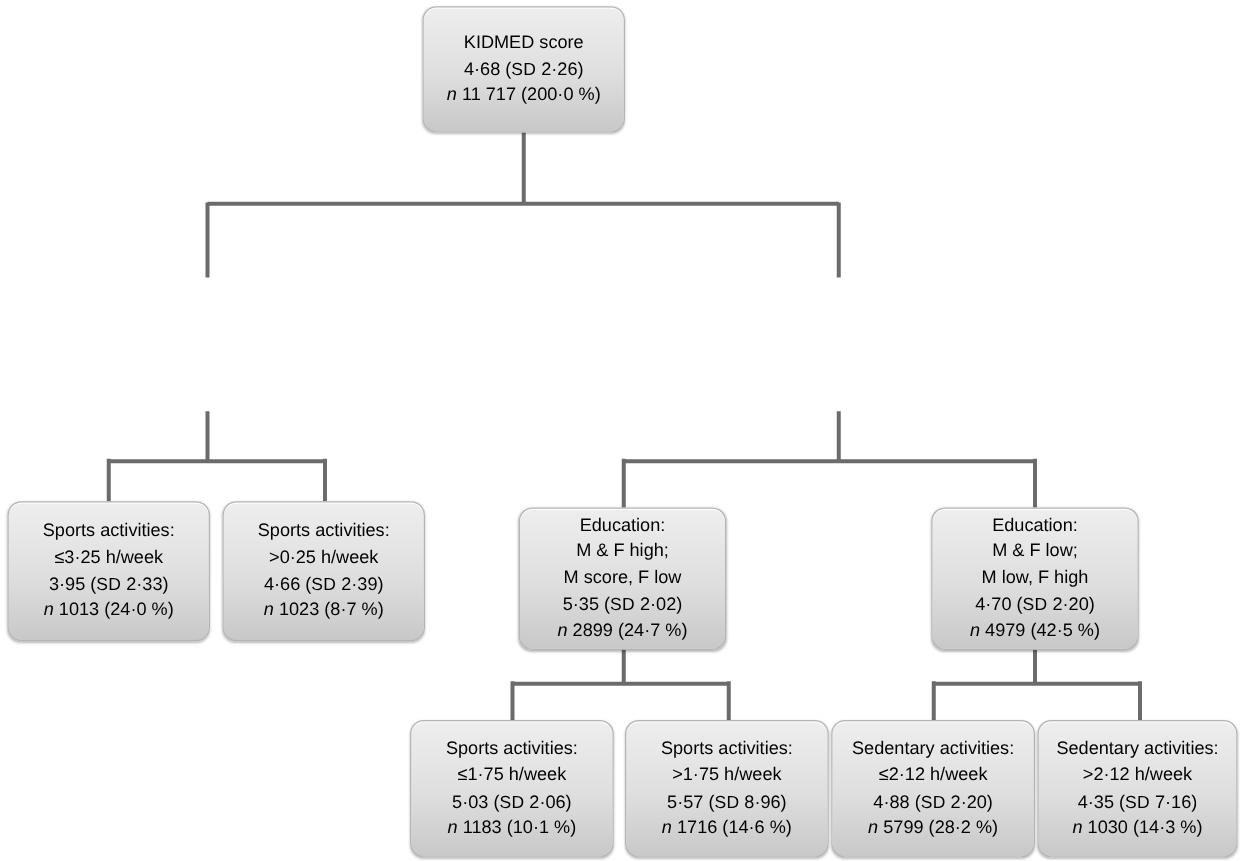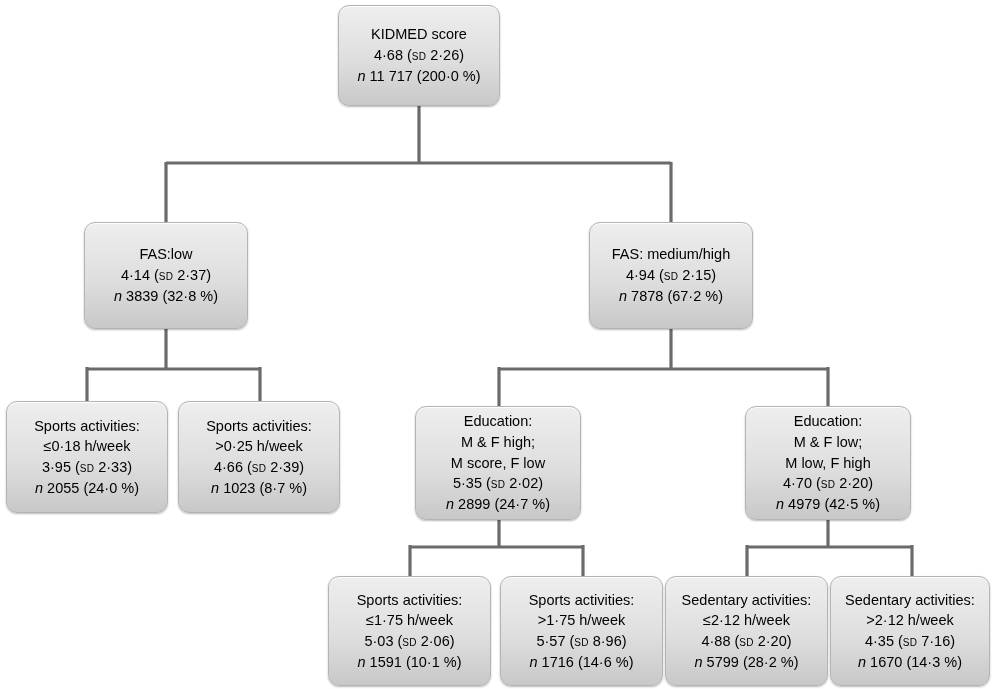--- a/index.html
+++ b/index.html
@@ -50,21 +50,21 @@
     font-size: 14.5px;
     line-height: 1.43;
     white-space: nowrap;
     z-index: 2;
   }
   .node .ln {
     display: block;
     text-align: center;
   }
   .sd {
-    font-size: 10px;
+    font-size: 14px;
     letter-spacing: 0.2px;
   }
   .ital {
     font-style: italic;
   }
 </style>
 </head>
 <body>
 
 <div id="canvas">
@@ -96,37 +96,27 @@
     <line x1="747" y1="545" x2="747" y2="576"></line>
     <line x1="912" y1="545" x2="912" y2="576"></line>
   </svg>
 
   <div class="node" style="left:338px; top:5px; width:162px; height:101px;">
     <span class="ln">KIDMED score</span>
     <span class="ln"><span>4·68</span> (<span class="sd">SD</span> <span>2·26</span>)</span>
     <span class="ln"><span class="ital">n</span> <span>11 717</span> (<span>200·0 %</span>)</span>
   </div>
 
-  <div class="node" style="left:84px; top:222px; width:164px; height:107px;">
-    <span class="ln">FAS:low</span>
-    <span class="ln"><span>4·14</span> (<span class="sd">SD</span> <span>2·37</span>)</span>
-    <span class="ln"><span class="ital">n</span> <span>3839</span> (<span>32·8 %</span>)</span>
-  </div>
 
-  <div class="node" style="left:589px; top:222px; width:164px; height:107px;">
-    <span class="ln">FAS: medium/high</span>
-    <span class="ln"><span>4·94</span> (<span class="sd">SD</span> <span>2·15</span>)</span>
-    <span class="ln"><span class="ital">n</span> <span>7878</span> (<span>67·2 %</span>)</span>
-  </div>
 
   <div class="node" style="left:6px; top:401px; width:162px; height:112px;">
     <span class="ln">Sports activities:</span>
-    <span class="ln">≤0·18 h/week</span>
+    <span class="ln">≤3·25 h/week</span>
     <span class="ln"><span>3·95</span> (<span class="sd">SD</span> <span>2·33</span>)</span>
-    <span class="ln"><span class="ital">n</span> <span>2055</span> (<span>24·0 %</span>)</span>
+    <span class="ln"><span class="ital">n</span> <span>1013</span> (<span>24·0 %</span>)</span>
   </div>
 
   <div class="node" style="left:178px; top:401px; width:162px; height:112px;">
     <span class="ln">Sports activities:</span>
     <span class="ln">&gt;0·25 h/week</span>
     <span class="ln"><span>4·66</span> (<span class="sd">SD</span> <span>2·39</span>)</span>
     <span class="ln"><span class="ital">n</span> <span>1023</span> (<span>8·7 %</span>)</span>
   </div>
 
   <div class="node" style="left:415px; top:406px; width:166px; height:114px;">
@@ -142,37 +132,37 @@
     <span class="ln">M &amp; F low;</span>
     <span class="ln">M low, F high</span>
     <span class="ln"><span>4·70</span> (<span class="sd">SD</span> <span>2·20</span>)</span>
     <span class="ln"><span class="ital">n</span> <span>4979</span> (<span>42·5 %</span>)</span>
   </div>
 
   <div class="node" style="left:328px; top:576px; width:163px; height:110px;">
     <span class="ln">Sports activities:</span>
     <span class="ln">≤1·75 h/week</span>
     <span class="ln"><span>5·03</span> (<span class="sd">SD</span> <span>2·06</span>)</span>
-    <span class="ln"><span class="ital">n</span> <span>1591</span> (<span>10·1 %</span>)</span>
+    <span class="ln"><span class="ital">n</span> <span>1183</span> (<span>10·1 %</span>)</span>
   </div>
 
   <div class="node" style="left:500px; top:576px; width:163px; height:110px;">
     <span class="ln">Sports activities:</span>
     <span class="ln">&gt;1·75 h/week</span>
     <span class="ln"><span>5·57</span> (<span class="sd">SD</span> <span>8·96</span>)</span>
     <span class="ln"><span class="ital">n</span> <span>1716</span> (<span>14·6 %</span>)</span>
   </div>
 
   <div class="node" style="left:665px; top:576px; width:163px; height:110px;">
     <span class="ln">Sedentary activities:</span>
     <span class="ln">≤2·12 h/week</span>
     <span class="ln"><span>4·88</span> (<span class="sd">SD</span> <span>2·20</span>)</span>
     <span class="ln"><span class="ital">n</span> <span>5799</span> (<span>28·2 %</span>)</span>
   </div>
 
   <div class="node" style="left:830px; top:576px; width:160px; height:110px;">
     <span class="ln">Sedentary activities:</span>
     <span class="ln">&gt;2·12 h/week</span>
     <span class="ln"><span>4·35</span> (<span class="sd">SD</span> <span>7·16</span>)</span>
-    <span class="ln"><span class="ital">n</span> <span>1670</span> (<span>14·3 %</span>)</span>
+    <span class="ln"><span class="ital">n</span> <span>1030</span> (<span>14·3 %</span>)</span>
   </div>
 
 </div>
 
 </body></html>

